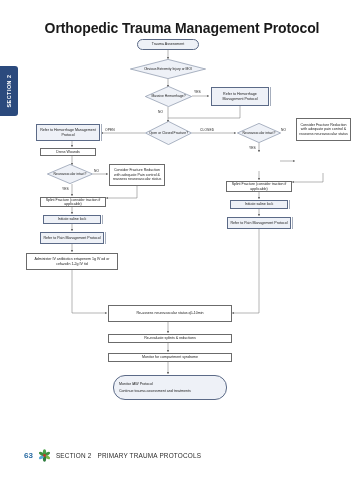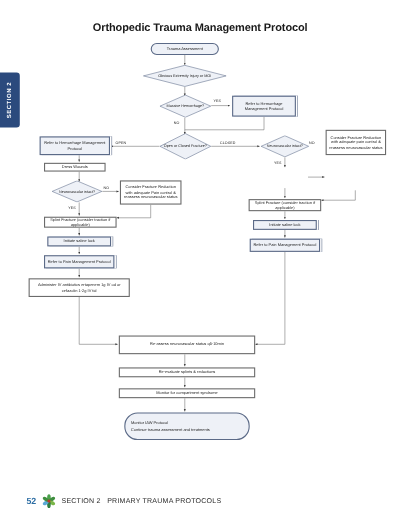--- a/index.html
+++ b/index.html
@@ -45,21 +45,21 @@
     letter-spacing: 0.5px;
   }
 
   
   .doc-title {
     position: absolute;
     left: 0;
     right: 0;
     top: 20px;
     text-align: center;
-    font-size: 10px;
+    font-size: 14px;
     font-weight: bold;
     letter-spacing: -0.1px;
     color: #1a1a1a;
   }
 
   
   #flow {
     position: absolute;
     left: 0;
     top: 0;
@@ -326,21 +326,21 @@
     </div>
 
     <div class="node term term-left" style="left:113px;top:375px;width:114px;height:25px;flex-direction:column;align-items:flex-start;justify-content:center;gap:3px;">
       <span>Monitor IAW Protocol</span>
       <span>Continue trauma assessment and treatments</span>
     </div>
 
   </div>
 
   <div class="footer">
-    <span class="pageno">52</span>
+    <span class="pageno">63</span>
     <svg class="logo" viewBox="0 0 24 24">
       <g transform="translate(12,12)">
         <ellipse cx="0" cy="-6" rx="3" ry="5.6" fill="#4aa14a"></ellipse>
         <ellipse cx="0" cy="-6" rx="3" ry="5.6" fill="#3f8f3f" transform="rotate(60)"></ellipse>
         <ellipse cx="0" cy="-6" rx="3" ry="5.6" fill="#7ab648" transform="rotate(120)"></ellipse>
         <ellipse cx="0" cy="-6" rx="3" ry="5.6" fill="#2f7d3f" transform="rotate(180)"></ellipse>
         <ellipse cx="0" cy="-6" rx="3" ry="5.6" fill="#5aa8d6" transform="rotate(240)"></ellipse>
         <ellipse cx="0" cy="-6" rx="3" ry="5.6" fill="#3f8f3f" transform="rotate(300)"></ellipse>
         <circle cx="0" cy="0" r="2.6" fill="#c0392b"></circle>
       </g>

